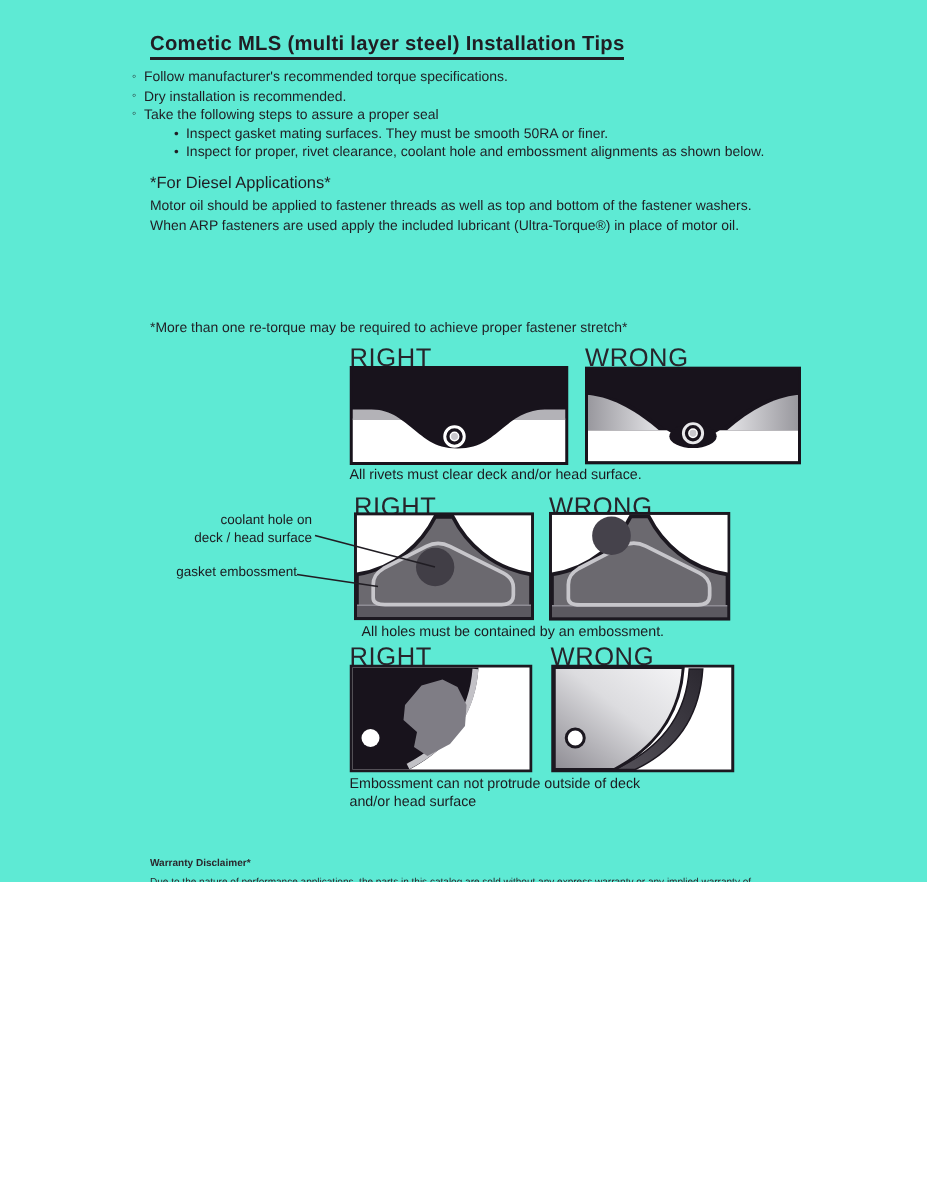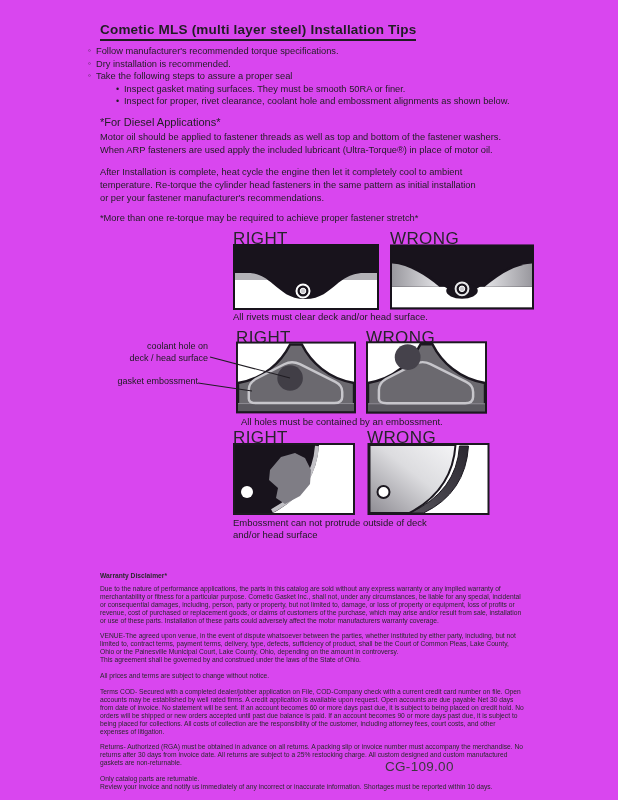--- a/index.html
+++ b/index.html
@@ -1,17 +1,17 @@
 <!DOCTYPE html>
 <html><head>
 <meta charset="utf-8">
 <style>
   html,body{margin:0;padding:0;background:#ffffff;}
   .page{
-    position:relative;width:618px;height:800px;background:#d946ef;overflow:hidden;
+    position:relative;width:618px;height:588px;background:#5eead4;overflow:hidden;
     font-family:"Liberation Sans", sans-serif;color:#201d23;
   }
   .abs{position:absolute;}
   .title{
     font-size:13.5px;font-weight:bold;letter-spacing:.2px;
     border-bottom:2px solid #201d23;padding-bottom:2px;display:inline-block;
   }
   .bullets{font-size:9.3px;line-height:12.5px;}
   .brow{display:flex;}
   .brow .mark{width:8px;flex:0 0 8px;text-align:left;font-size:8px;line-height:12.5px;}
@@ -56,23 +56,20 @@
     </div>
     <div class="brow sub">
       <span class="mark">•</span>
       <span>Inspect for proper, rivet clearance, coolant hole and embossment alignments as shown below.</span>
     </div>
   </div>
 
   <div class="abs h2" style="left:100px;top:116px;">*For Diesel Applications*</div>
   <div class="abs para" style="left:100px;top:131px;width:430px;">Motor oil should be applied to fastener threads as well as top and bottom of the fastener washers.
 When ARP fasteners are used apply the included lubricant (Ultra-Torque®) in place of motor oil.</div>
-  <div class="abs para" style="left:100px;top:166px;width:430px;">After Installation is complete, heat cycle the engine then let it completely cool to ambient
-temperature. Re-torque the cylinder head fasteners in the same pattern as initial installation
-or per your fastener manufacturer's recommendations.</div>
   <div class="abs para" style="left:100px;top:212px;width:430px;">*More than one re-torque may be required to achieve proper fastener stretch*</div>
 
   <div class="abs dlabel" style="left:233px;top:229px;width:146px;">RIGHT</div>
   <div class="abs dlabel" style="left:390px;top:229px;width:144px;">WRONG</div>
 
   <div class="abs panel" style="left:233px;top:244px;width:146px;height:66px;">
     <svg viewBox="0 0 146 66">
       <rect x="1" y="1" width="144" height="64" fill="#18131c"></rect>
       <rect x="2" y="35" width="142" height="29" fill="#ffffff"></rect>
       <rect x="2" y="29" width="142" height="7" fill="#b3b2b7"></rect>

